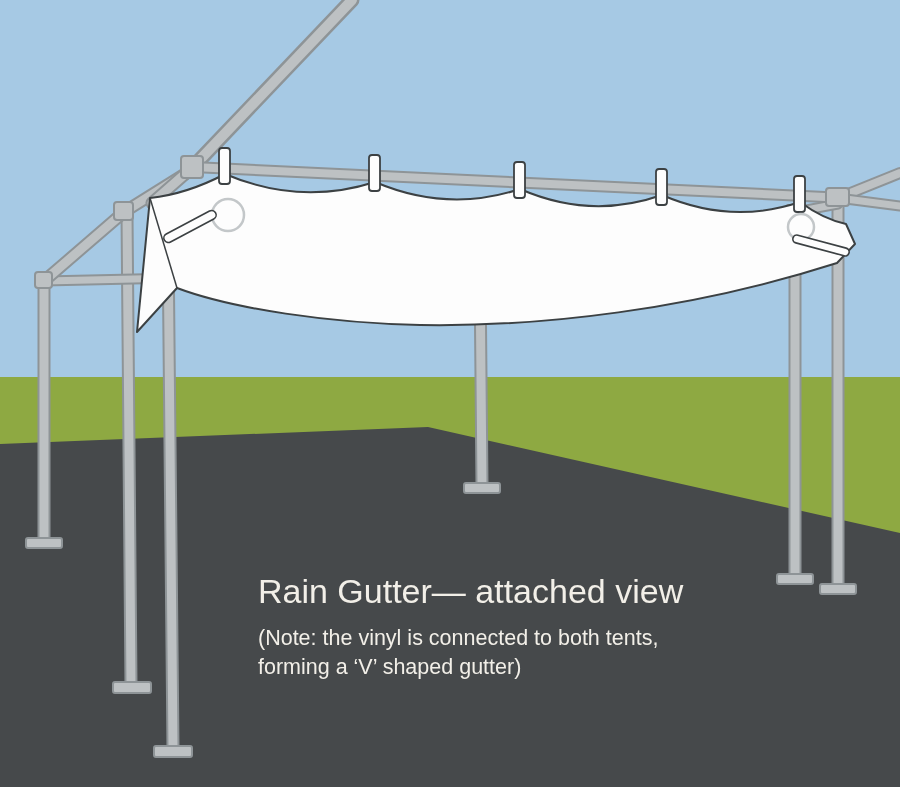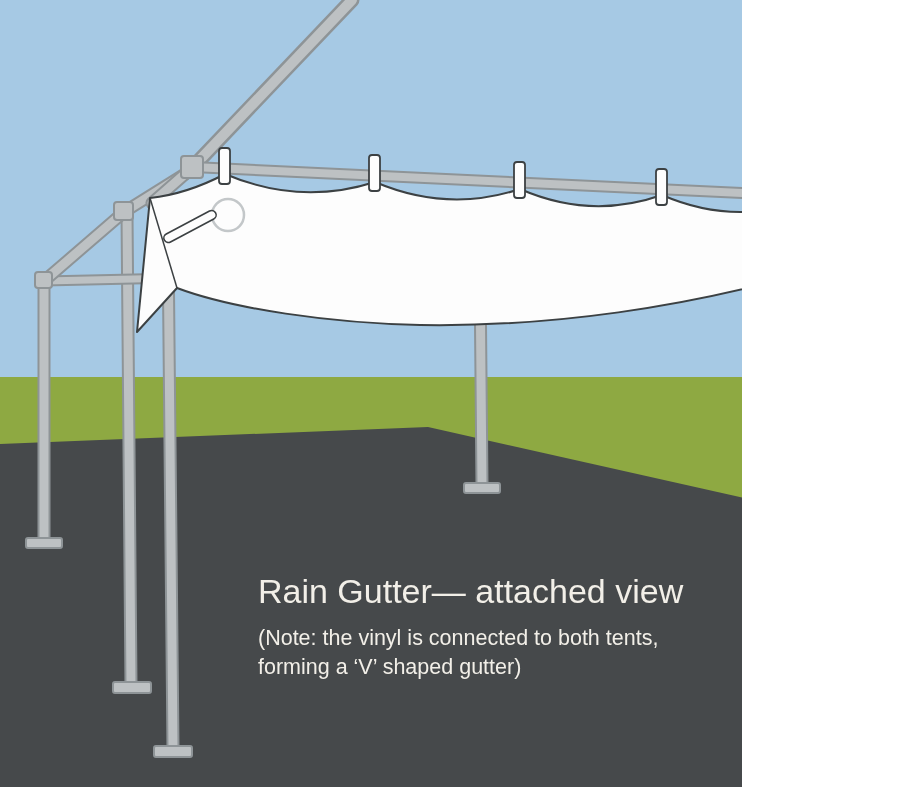--- a/index.html
+++ b/index.html
@@ -1,21 +1,21 @@
 <!DOCTYPE html>
 <html style="--sky: #a6c9e4; --grass: #8ea942; --ground: #46494b; --pole: #bdc1c3; --pole-outline: #8e9497; --vinyl: #fdfdfd; --vinyl-outline: #3c4143; --text: #f2efe8;"><head>
 <meta charset="utf-8">
 <style>
   :root{
     --sky:#a6c9e4; --grass:#8ea942; --ground:#46494b;
     --pole:#bdc1c3; --pole-outline:#8e9497;
     --vinyl:#fdfdfd; --vinyl-outline:#3c4143; --text:#f2efe8;
   }
   html,body{margin:0;padding:0;background:#fff;}
-  .stage{position:relative;width:742px;height:787px;overflow:hidden;}
+  .stage{position:relative;width:900px;height:787px;overflow:hidden;}
   svg{display:block;}
   .po{stroke:var(--pole-outline);stroke-linecap:round;fill:none;}
   .pf{stroke:var(--pole);stroke-linecap:round;fill:none;}
   .fit{fill:var(--pole);stroke:var(--pole-outline);stroke-width:2;}
   .base{fill:var(--pole);stroke:var(--pole-outline);stroke-width:2;}
   .vinyl{fill:var(--vinyl);stroke:var(--vinyl-outline);stroke-width:2;stroke-linejoin:round;}
   .vline{stroke:var(--vinyl-outline);stroke-width:1.5;fill:none;}
   .strap{fill:var(--vinyl);stroke:var(--vinyl-outline);stroke-width:1.8;}
   .grommet{fill:var(--vinyl);stroke:#c3c7c9;stroke-width:2.5;}
   .peg{fill:var(--vinyl);stroke:var(--vinyl-outline);stroke-width:1.6;}

